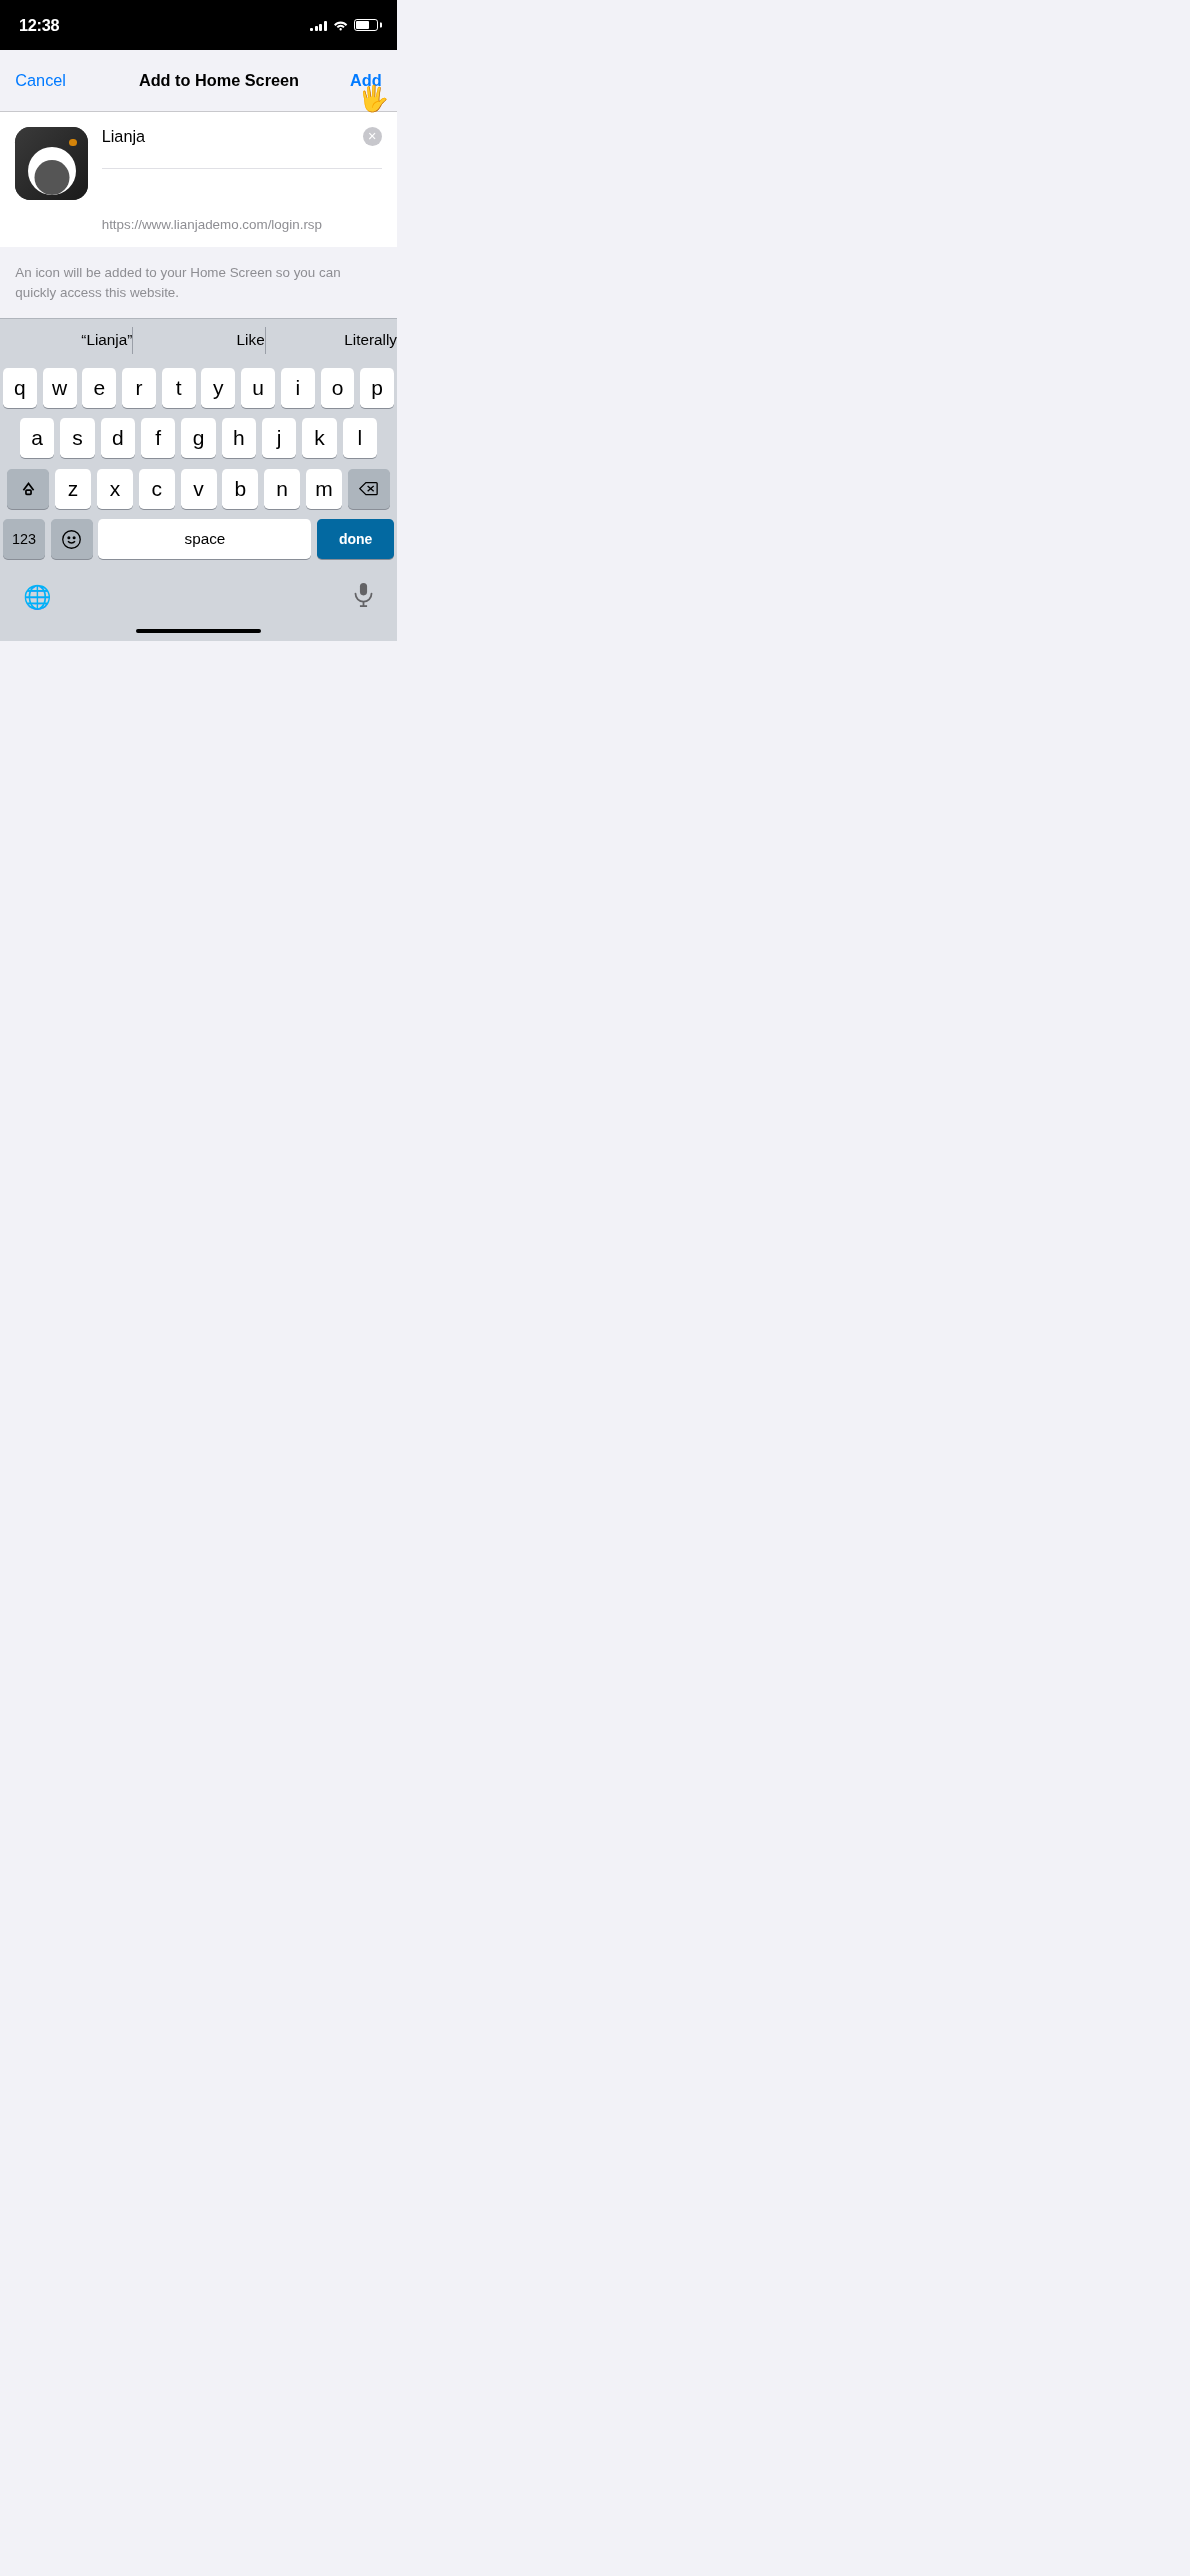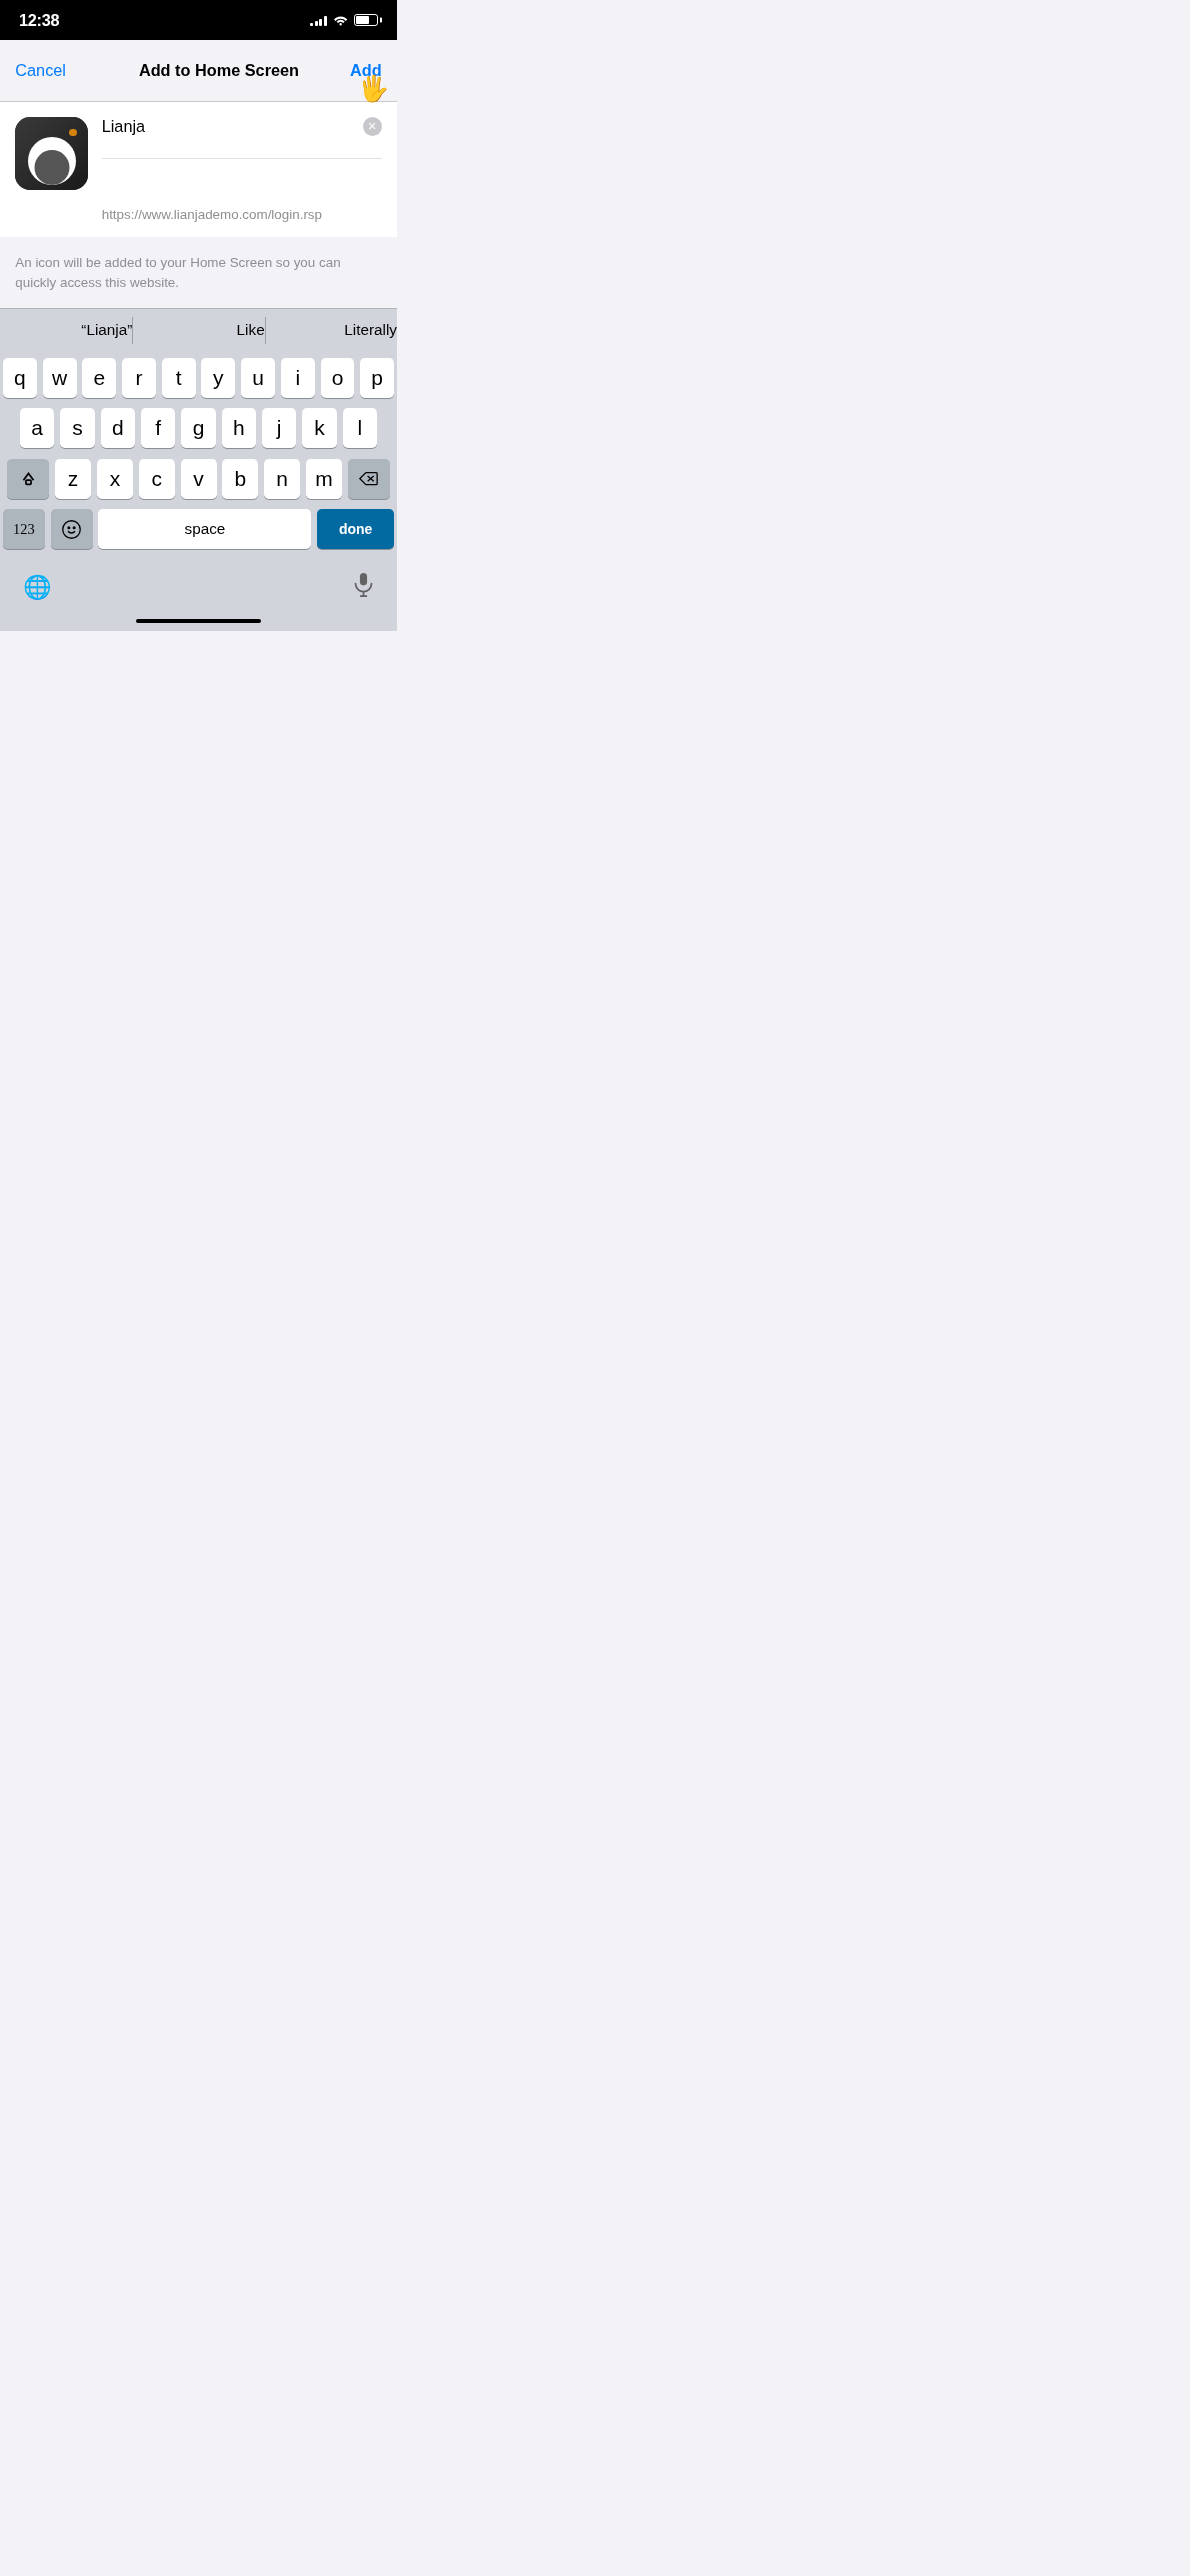--- a/index.html
+++ b/index.html
@@ -10,21 +10,21 @@
       height: 859px;
       background: #f2f2f7;
       font-family: -apple-system, 'Helvetica Neue', sans-serif;
       overflow: hidden;
       position: relative;
     }
 
     
     .status-bar {
       background: #000;
-      height: 40px;
+      height: 50px;
       display: flex;
       align-items: center;
       justify-content: space-between;
       padding: 0 19px;
       color: #fff;
     }
     .status-time {
       font-size: 16.3px;
       font-weight: 600;
       letter-spacing: -0.3px;
@@ -299,21 +299,20 @@
       flex: 1.2;
     }
     .key-delete {
       max-width: 42px;
       flex: 1.2;
     }
     .key-123 {
       max-width: 42px;
       flex: 1.2;
       font-size: 14.4px;
-      font-family: Liberation Serif, serif;
     }
     .key-emoji {
       max-width: 42px;
       flex: 1.2;
     }
     .key-space {
       flex: 4;
       max-width: none;
       font-size: 15.3px;
       color: #000;

